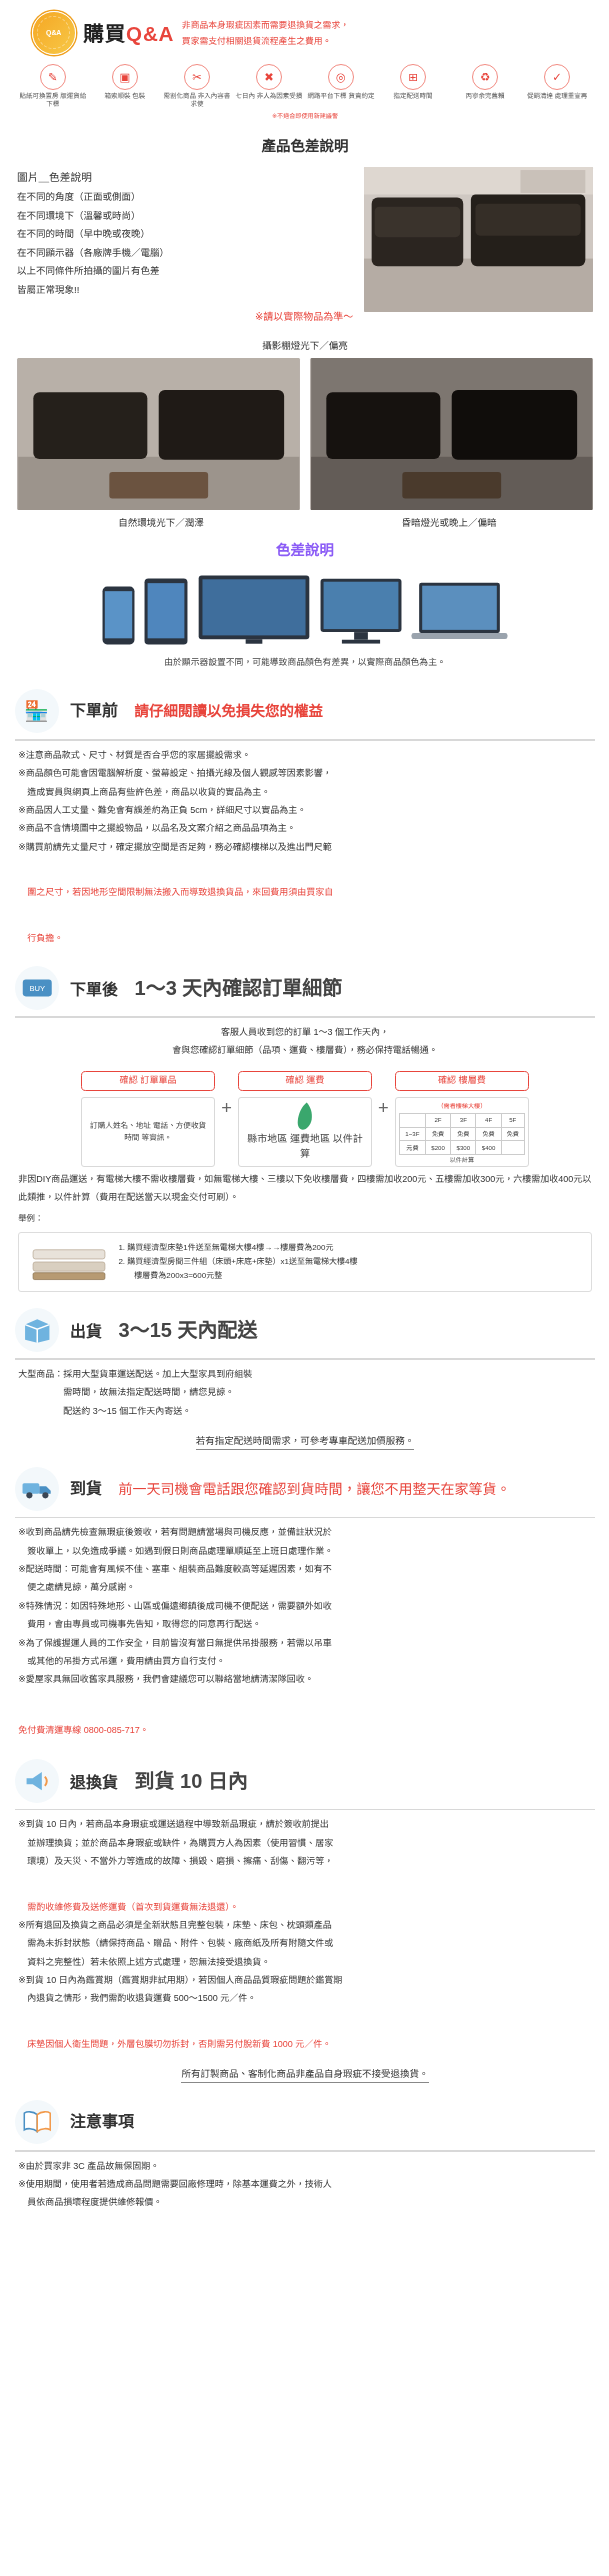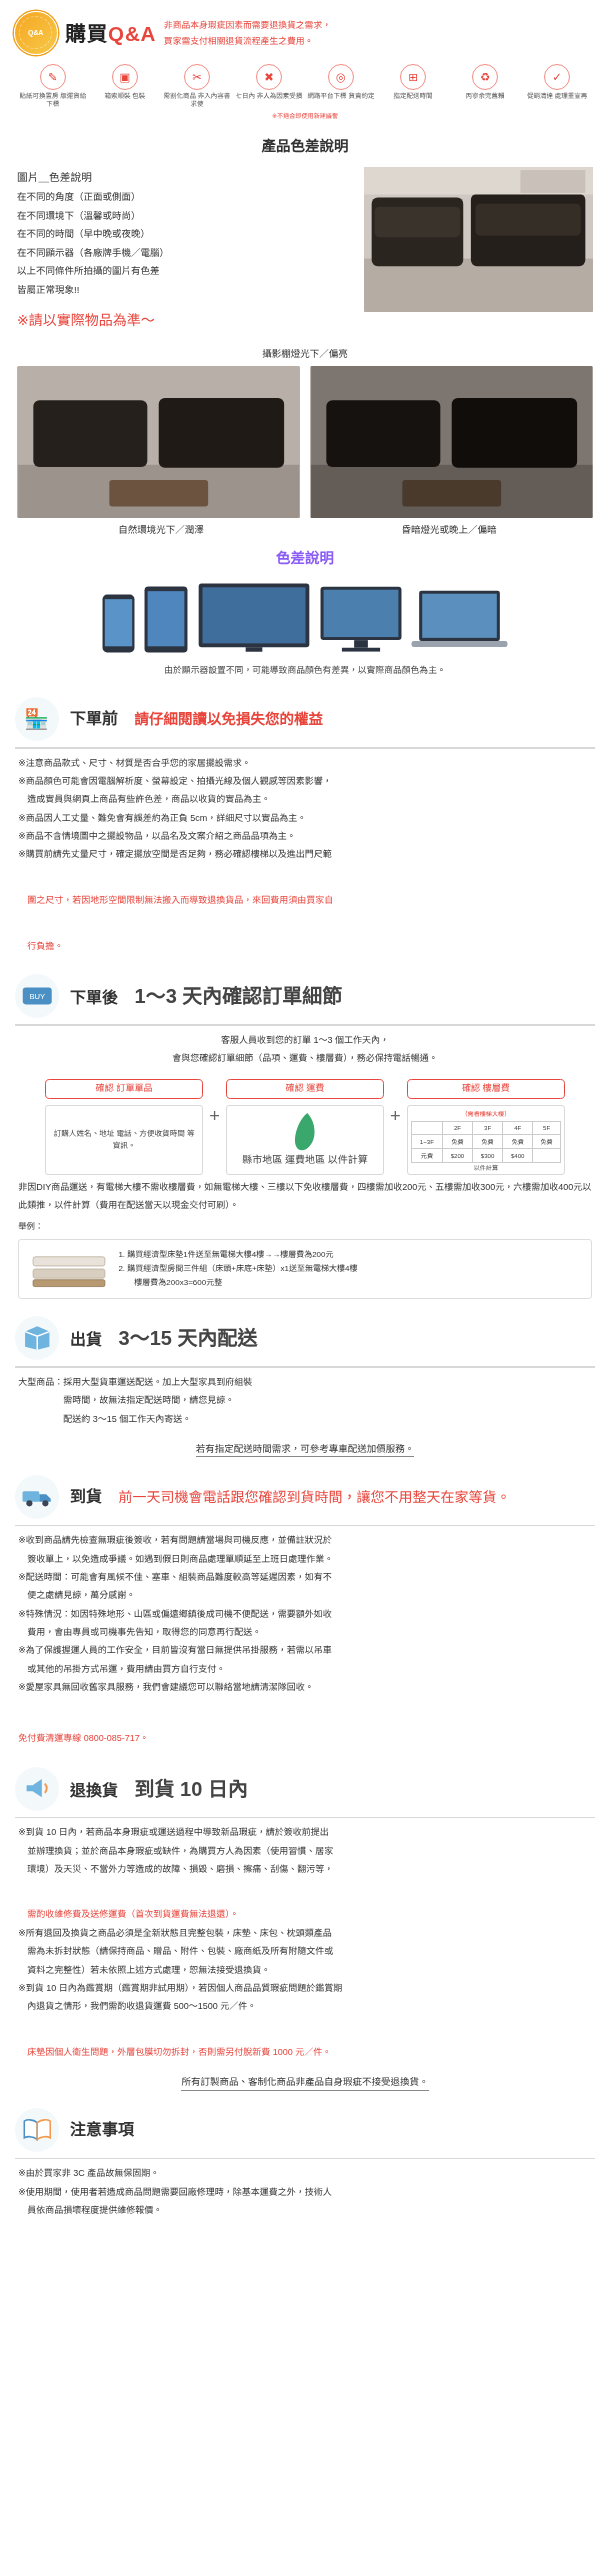--- a/index.html
+++ b/index.html
@@ -12,20 +12,21 @@
     line-height: 1.6;
   }
   .page { width: 610px; margin: 0 auto; position: relative; }
 
   
   .qa-header {
     display: flex;
     align-items: flex-start;
     padding: 10.7px 13.7px 4.6px 13.7px;
     gap: 7.6px;
+    margin-left: 18px;
   }
   .qa-badge {
     width: 44px; height: 44px; flex: 0 0 44px;
     border-radius: 50%;
     background: linear-gradient(135deg,#f5a623,#f7c948);
     position: relative;
     display: flex; align-items: center; justify-content: center;
     color: #fff; font-size: 6.9px; font-weight: bold; text-align: center;
     line-height: 1.1;
     border: 1.5px solid #fff;
@@ -56,21 +57,21 @@
   .sec-title-center {
     text-align: center; font-size: 14.5px; font-weight: bold;
     color: #333; padding: 7.6px 0 6.1px 0;
   }
   .sec-title-center.red { color: #8b5cf6; }
 
   
   .color-desc { display: flex; padding: 3px 17px 7.6px 17px; gap: 10.7px; }
   .color-desc-text { flex: 1; font-size: 9.5px; line-height: 1.95; color: #333; }
   .color-desc-text .hd { font-size: 10.7px; }
-  .color-desc-text .note { color: #e8453c; font-size: 14px; }
+  .color-desc-text .note { color: #e8453c; font-size: 10px; text-align: right; }
   .color-desc-img { width: 229px; flex: 0 0 229px; }
 
   
   .photo {
     width: 100%; display: block; border-radius: 1.5px;
     background: #b9b2ad; position: relative; overflow: hidden;
   }
   .cap { text-align: center; font-size: 9.5px; color: #333; padding: 4.6px 0 1.5px 0; }
 
   .two-photos { display: flex; gap: 9.1px; padding: 3px 17px 0 17px; }
@@ -90,21 +91,21 @@
   .isec-h1 { font-size: 16px; font-weight: bold; color: #333; }
   .isec-h1 .sub { color: #e8453c; font-weight: bold; margin-left: 12.2px; font-size: 14.5px; }
   .isec-h1 .sub2 { color: #444; font-weight: bold; margin-left: 12.2px; font-size: 20px; }
   .divider { height: 1.5px; background: #d8d8d8; margin: 1.5px 0 6.1px 0; }
   .ilist { font-size: 9px; line-height: 1.95; color: #333; padding: 0 3px 4.6px 3px; }
   .ilist p { margin-bottom: 0.8px; }
   .ired { color: #e8453c; margin-top: 28px; }
 
   
   .steps { display: flex; align-items: center; justify-content: center; gap: 4.6px; padding: 6.1px 0 4.6px 0; }
-  .step-box { width: 158px; }
+  .step-box { width: 134px; }
   .step-label {
     border: 1.1px solid #e8453c; color: #e8453c; font-size: 9.1px;
     border-radius: 4.6px; text-align: center; padding: 3px 0; margin-bottom: 6.1px;
     line-height: 1.25;
   }
   .step-body {
     border: 0.8px solid #d9d9d9; border-radius: 3px; height: 70px;
     font-size: 7.6px; color: #444; padding: 4.6px; line-height: 1.6;
     display: flex; align-items: center; justify-content: center; text-align: center;
     background: #fff;

